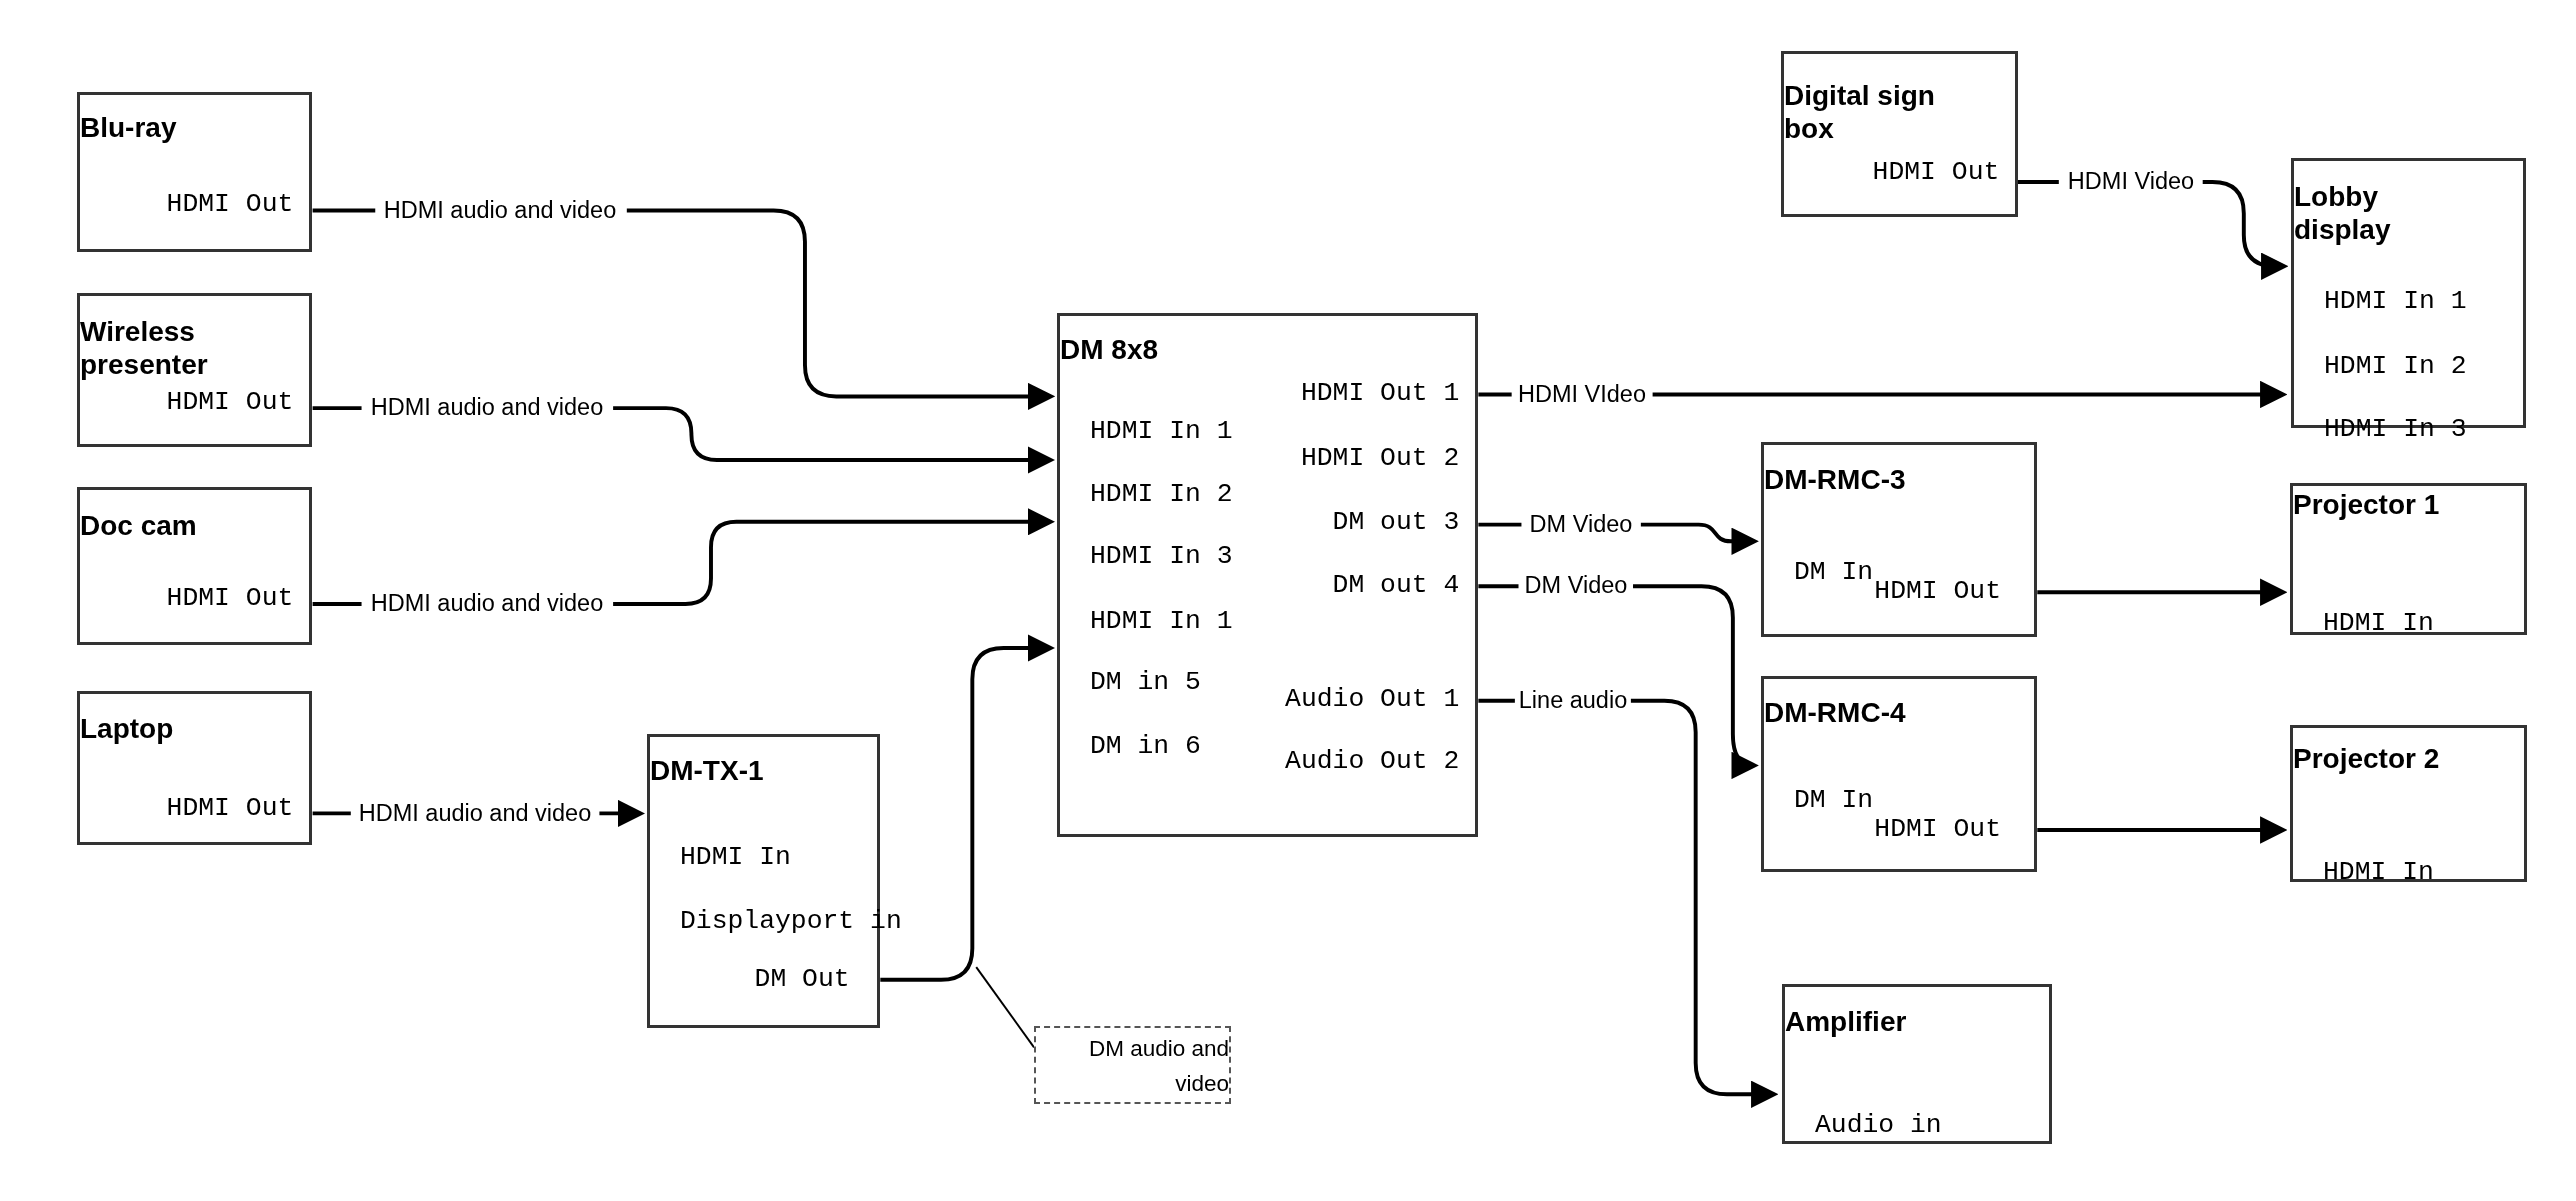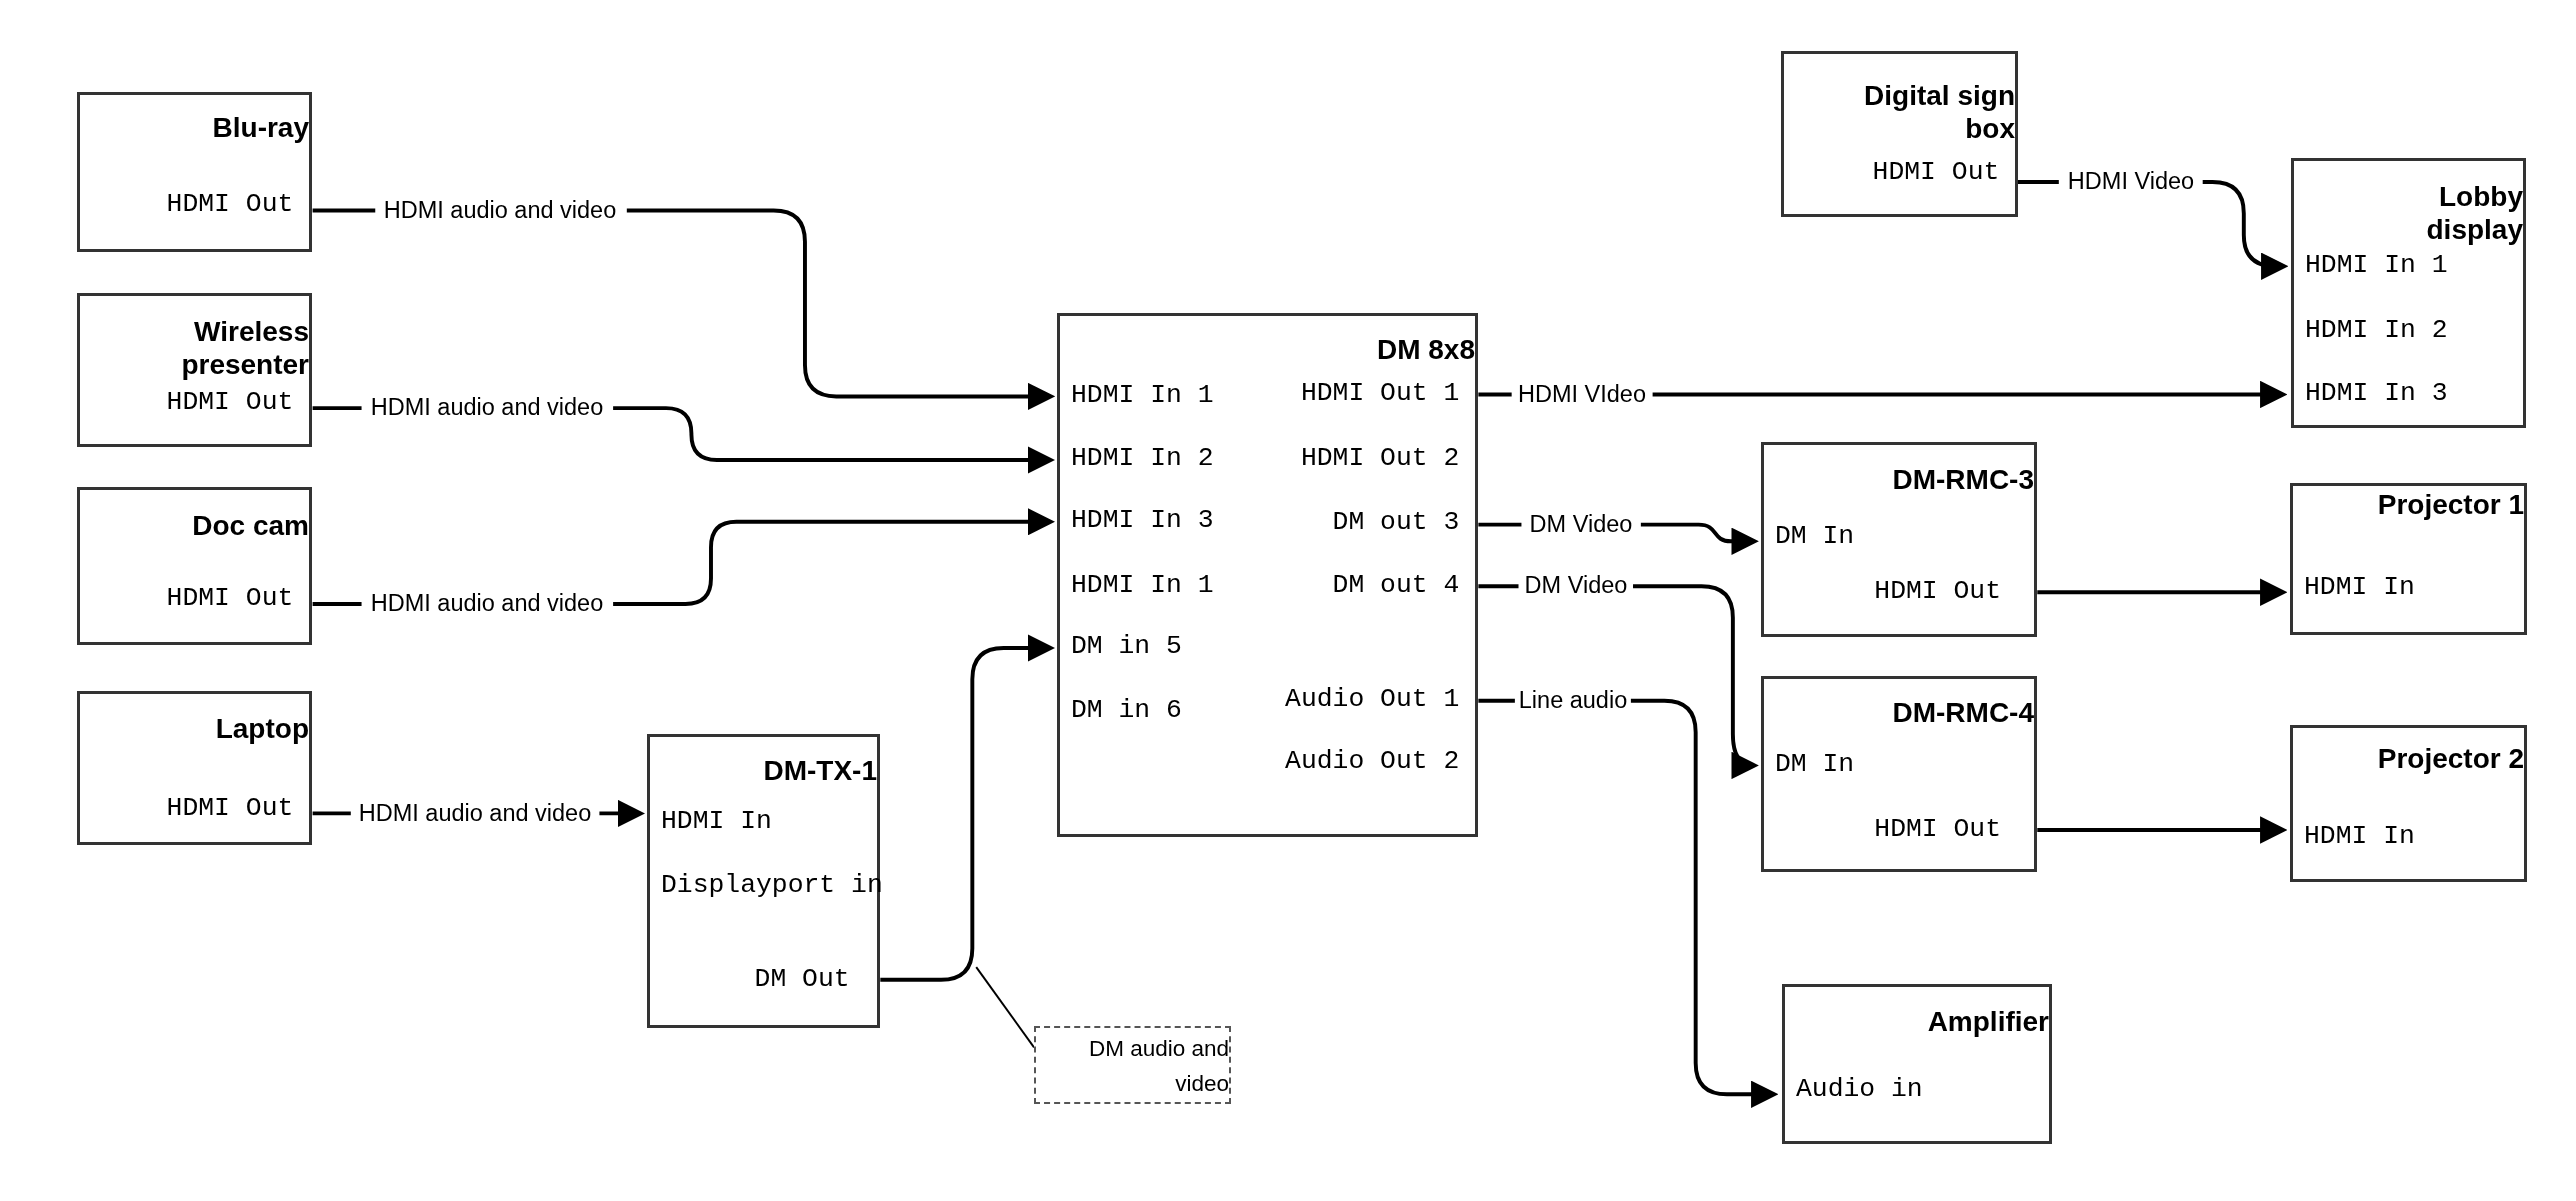--- a/index.html
+++ b/index.html
@@ -13,32 +13,32 @@
   }
   #wire-layer{position:absolute;left:0;top:0;}
   .box{
     position:absolute;
     border:3.9px solid #333333;
     background:#ffffff;
     box-sizing:border-box;
   }
   .title{
     position:absolute;left:0;right:0;
-    text-align:right;
+    text-align:left;
     font-weight:bold;
     font-size:28px;line-height:33px;
     white-space:pre-line;
   }
   .port{
     position:absolute;
     font-size:26.4px;line-height:31px;
     white-space:nowrap;
     font-family:Liberation Mono, monospace;
   }
-  .port.l{left:11px;}
+  .port.l{left:30px;margin-top:36px;}
   .port.r{right:15.7px;text-align:right;}
   .port.rw{right:33px;text-align:right;}
   .wlabel{
     position:absolute;
     font-size:23.5px;line-height:23.5px;
     white-space:nowrap;
     transform:translate(-50%,-50%);
     background:#ffffff;
     padding:0 3.9px;
   }

